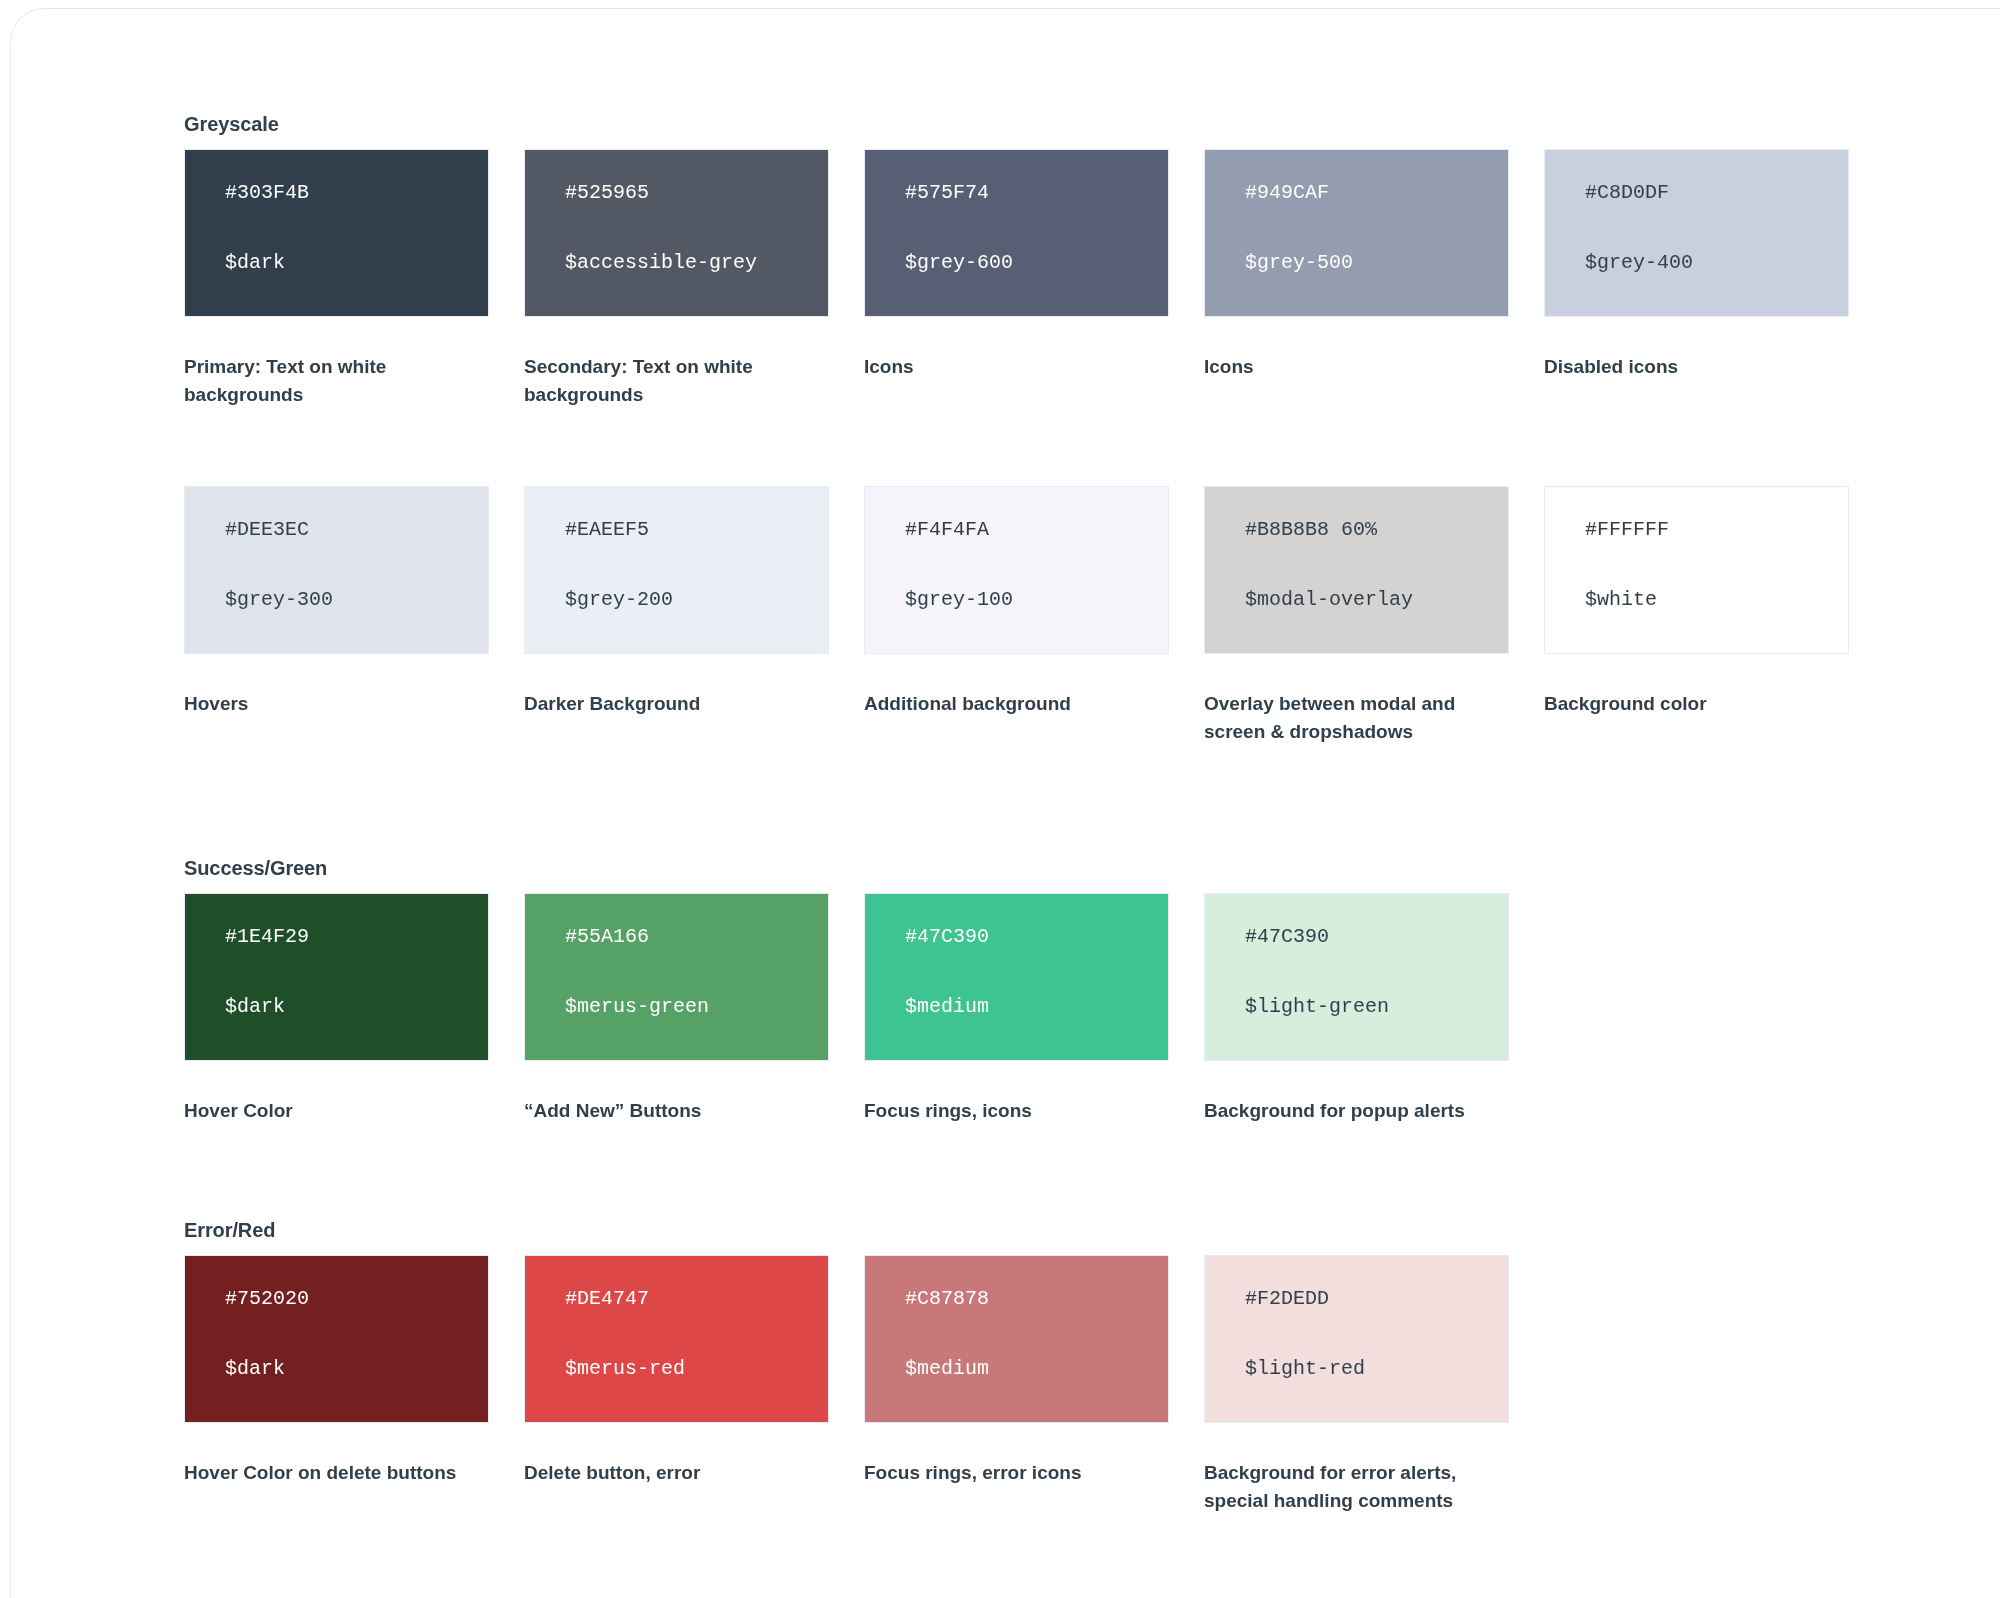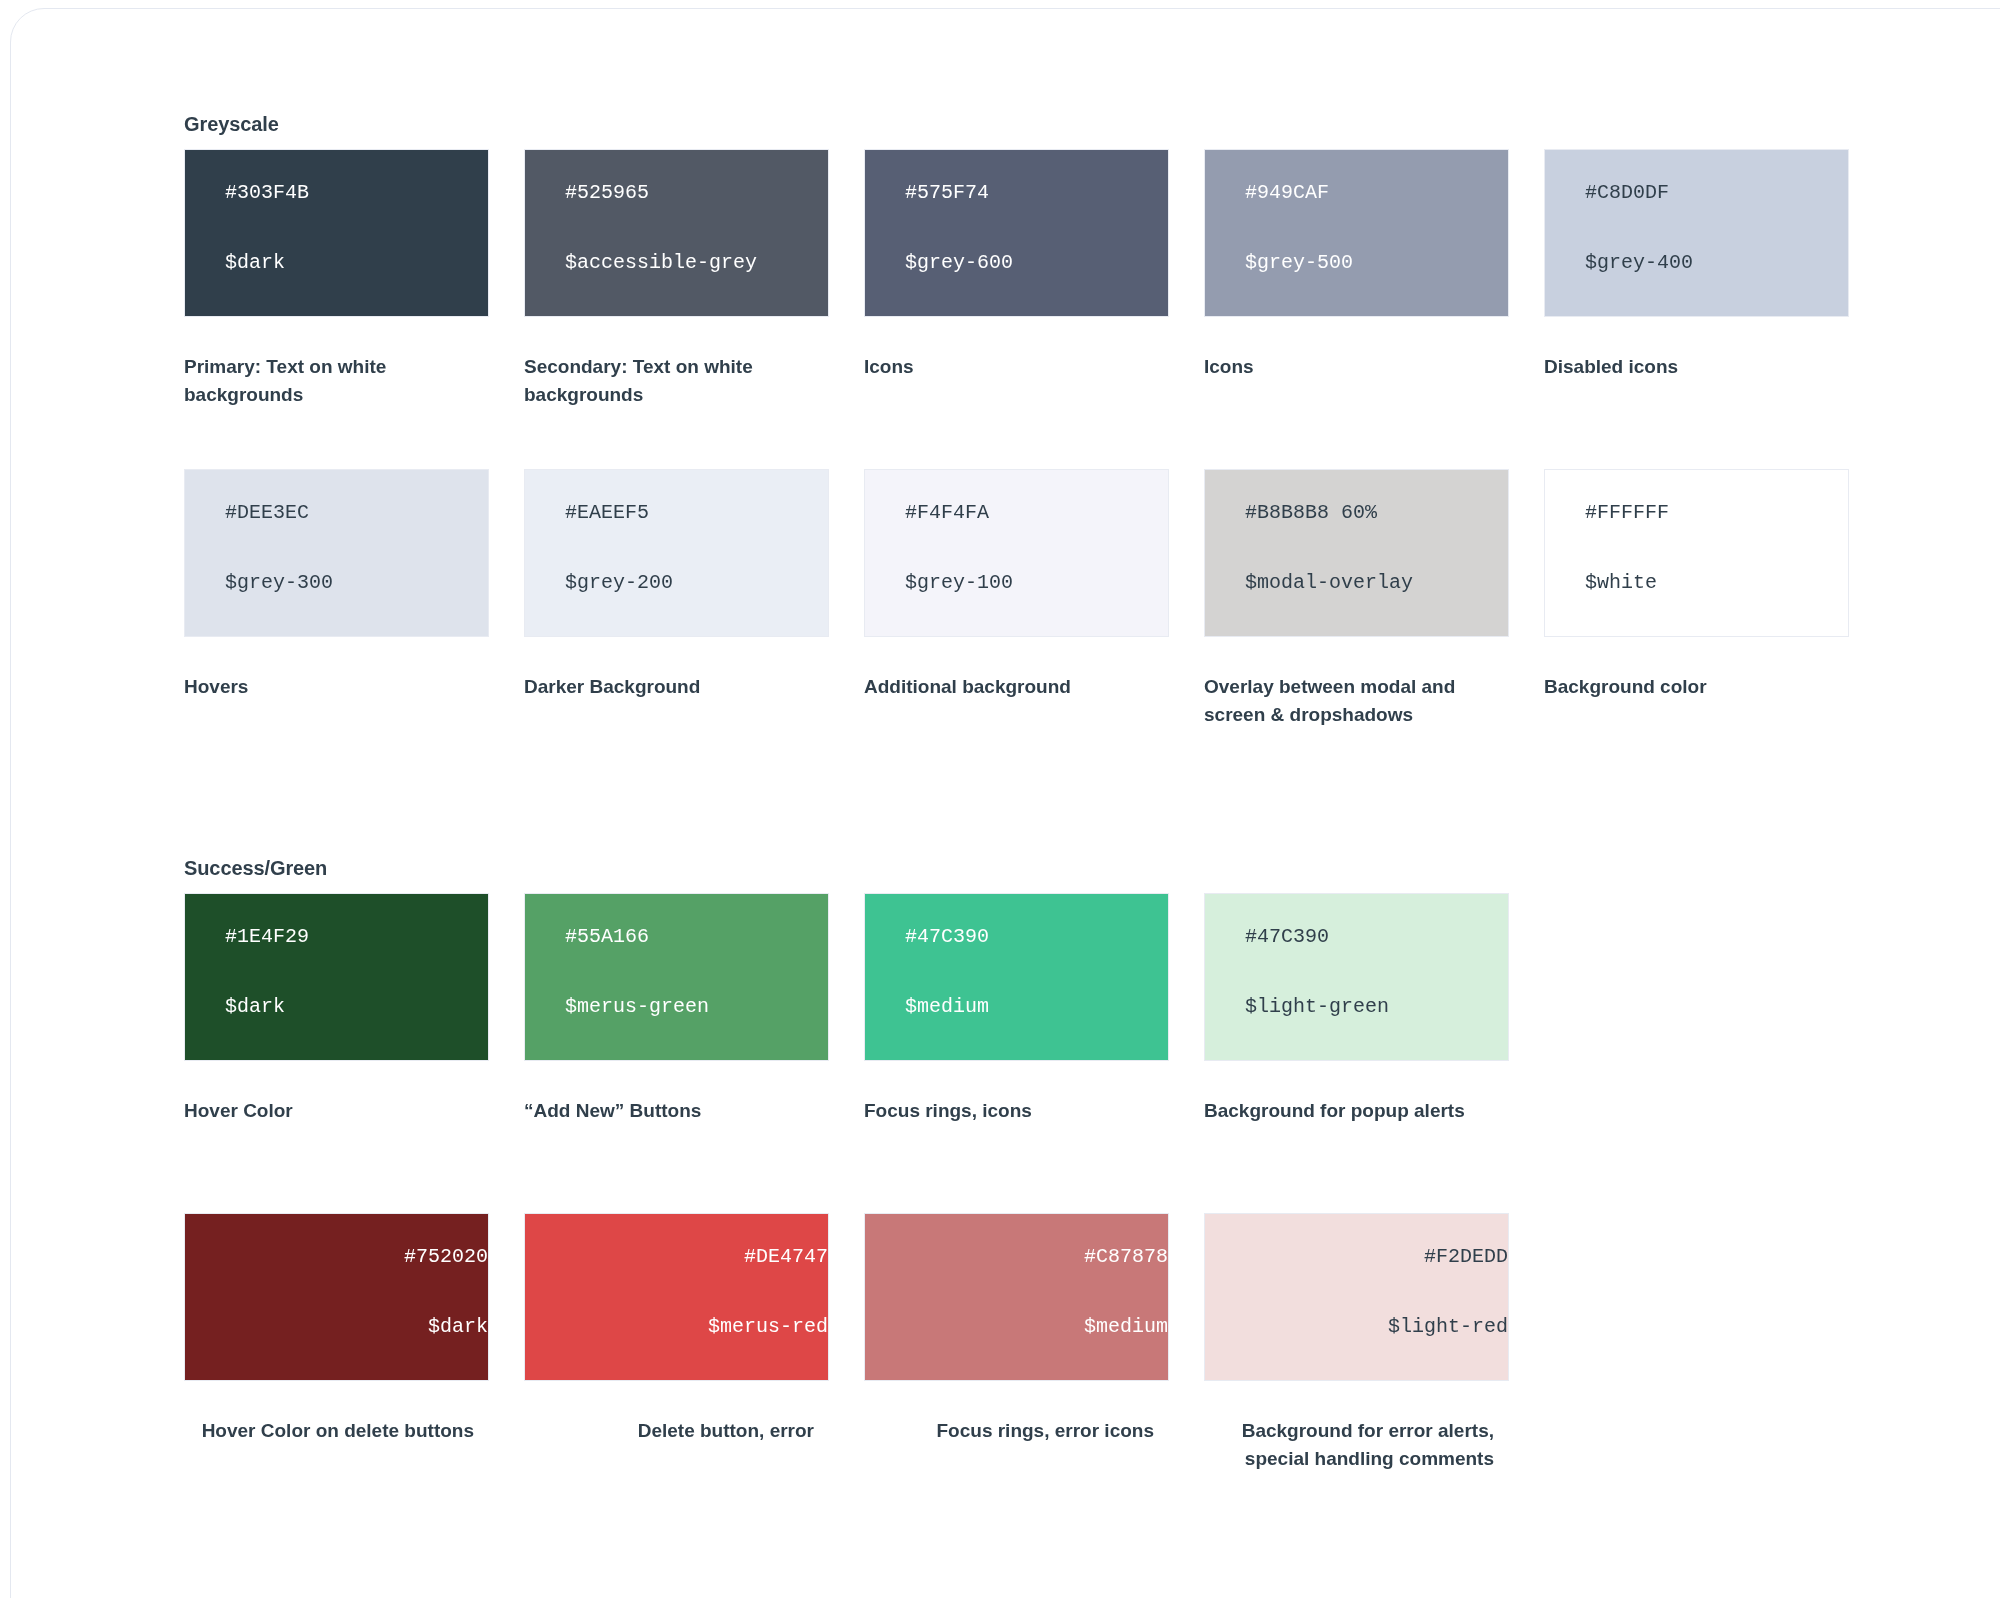--- a/index.html
+++ b/index.html
@@ -80,25 +80,25 @@
   }
 
   .on-dark .swatch-hex,
   .on-dark .swatch-name { color: #ffffff; }
   .on-light .swatch-hex,
   .on-light .swatch-name { color: #303f4b; }
 
   
   #greyscale-title { position: absolute; top: 88px; }
   #greyscale-row-1 { position: absolute; top: 140px; }
-  #greyscale-row-2 { position: absolute; top: 460px; }
+  #greyscale-row-2 { position: absolute; top: 477px; }
   #green-title     { position: absolute; top: 832px; text-align: right; }
   #green-row       { position: absolute; top: 884px; }
   #red-title       { position: absolute; top: 1194px; }
-  #red-row         { position: absolute; top: 1204px; text-align: right; }
+  #red-row         { position: absolute; top: 1246px; }
 </style>
 </head>
 <body>
 
 <div class="page-card">
   <div class="content">
 
     <h2 class="section-title" id="greyscale-title">Greyscale</h2>
 
     <div class="swatch-row" id="greyscale-row-1">

